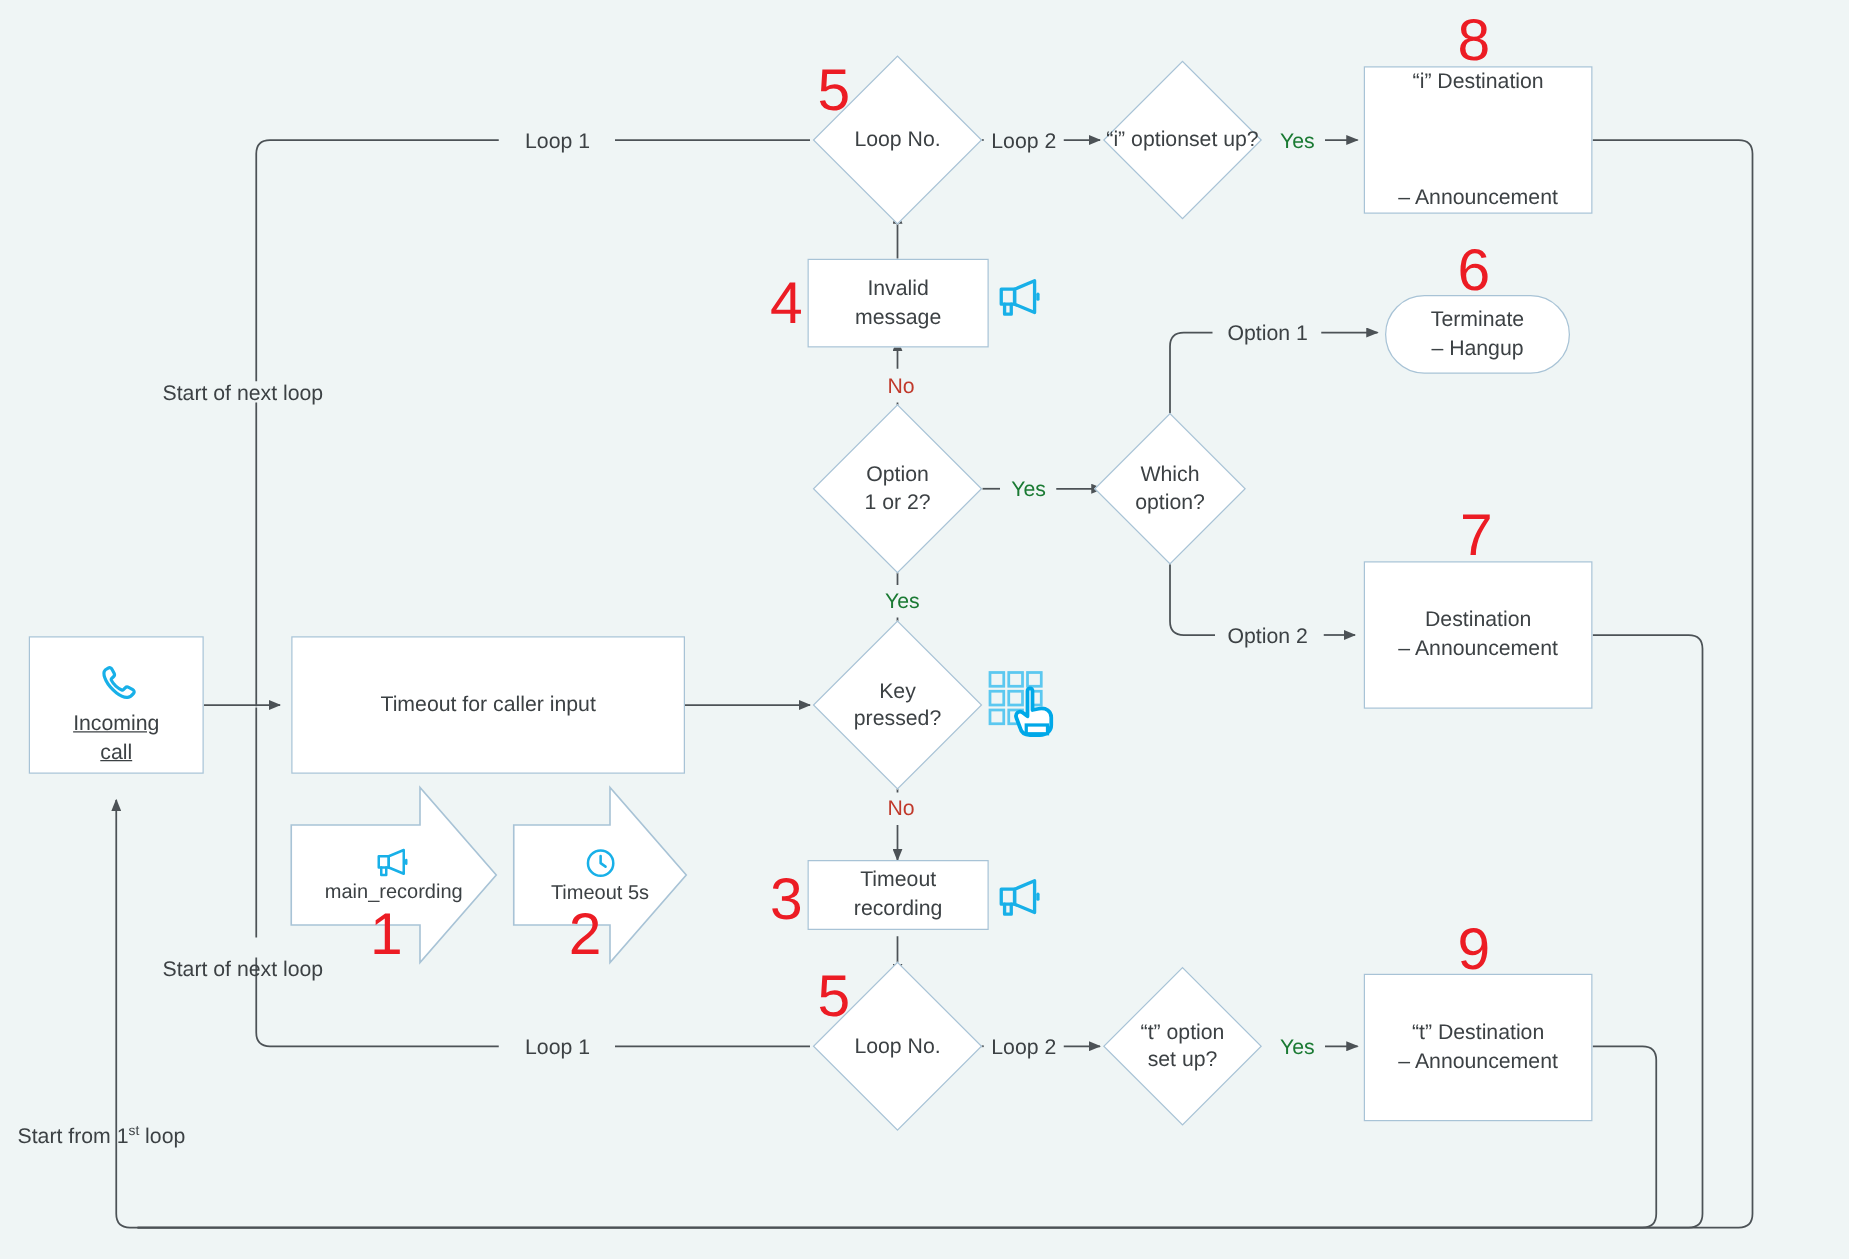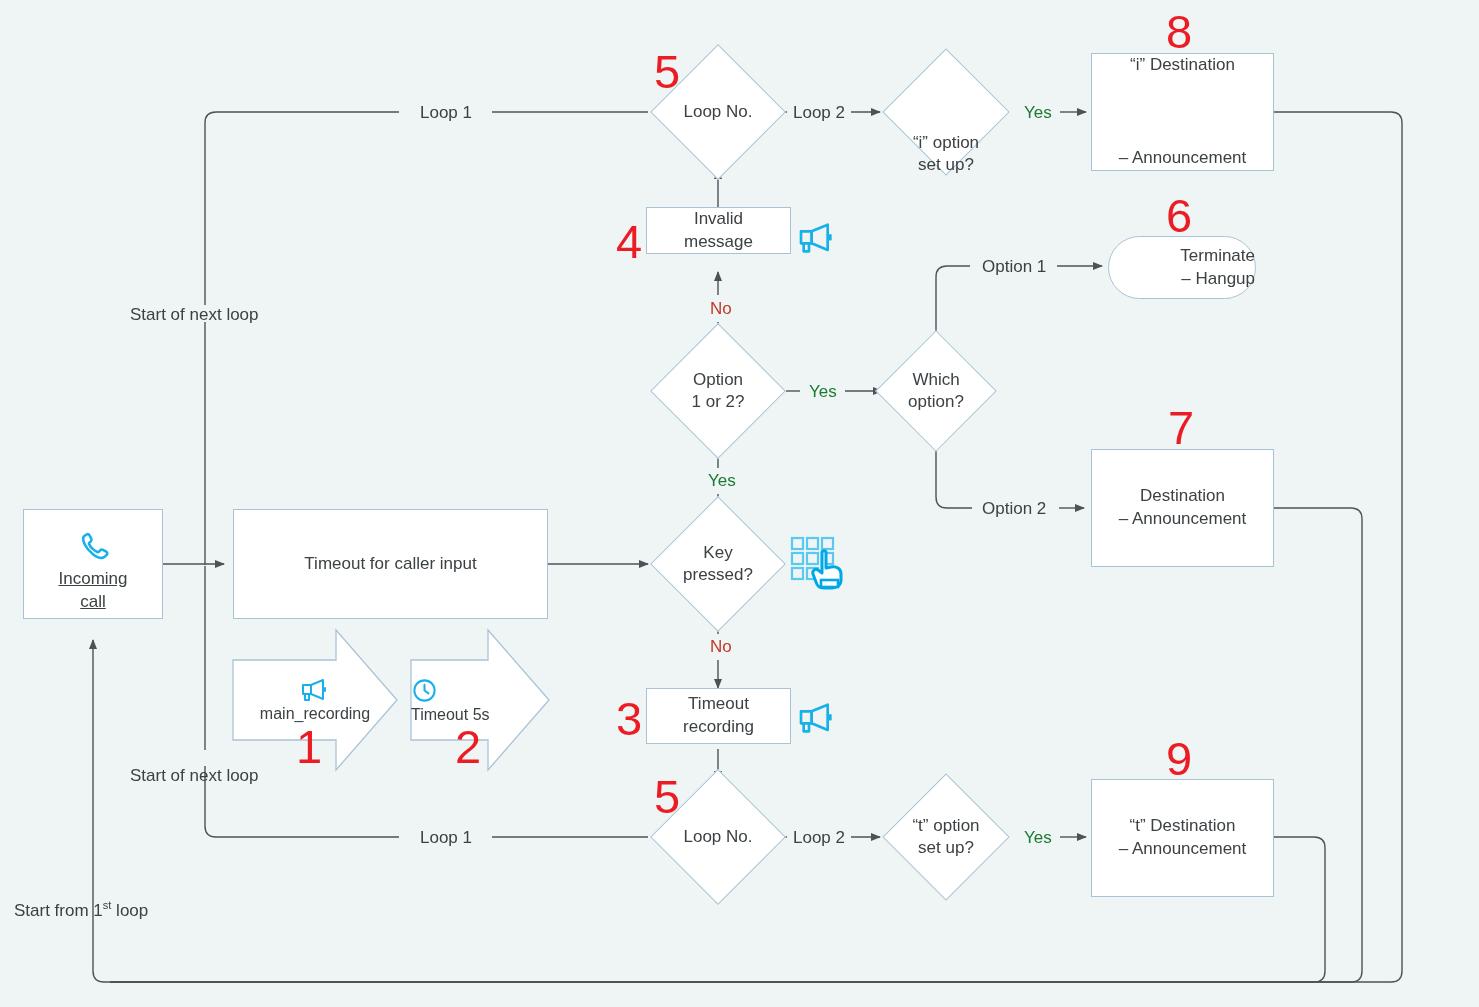--- a/index.html
+++ b/index.html
@@ -9,21 +9,21 @@
     font-family:"Liberation Sans", sans-serif;
     overflow:hidden;
     position:relative;
   }
   #stage{position:absolute;left:0;top:0;width:1479px;height:1007px;}
   svg.layer{position:absolute;left:0;top:0;width:1479px;height:1007px;overflow:visible;}
 
   .node{position:absolute;box-sizing:border-box;background:#ffffff;border:1px solid #a8c3d6;
         display:flex;align-items:center;justify-content:center;text-align:center;
         color:#3c4144;font-size:17px;line-height:1.35;}
-  .node.pill{border-radius:40px;align-items:flex-end;}
+  .node.pill{border-radius:40px;}
 
   .dia-wrap{position:absolute;}
   .dia-wrap .shape{position:absolute;left:0;top:0;width:100%;height:100%;
        background:#ffffff;border:1px solid #a8c3d6;box-sizing:border-box;
        transform:rotate(45deg);}
   .dia-wrap .txt{position:absolute;left:0;top:0;width:100%;height:100%;
        display:flex;align-items:center;justify-content:center;text-align:center;
        color:#3c4144;font-size:17px;line-height:1.3;white-space:nowrap;}
 
   .edge-label{position:absolute;color:#3c4144;font-size:17px;white-space:nowrap;
@@ -140,31 +140,31 @@
       <svg width="30" height="26" viewBox="0 0 30 26" fill="none" stroke="#18b0e8" stroke-width="2" stroke-linecap="round" stroke-linejoin="round">
         <path d="M3 8 H11 V17 H3 Z"></path>
         <path d="M11 8 L23 3 V22 L11 17 Z"></path>
         <path d="M5 17 V23 H9 V17"></path>
         <path d="M25 11 V14"></path>
       </svg>
     </span>
     <span style="font-size:16px;color:#3c4144;">main_recording</span>
   </div>
 
-  <div style="position:absolute;left:411px;top:655px;width:138px;height:90px;display:flex;flex-direction:column;align-items:flex-start;justify-content:center;">
+  <div style="position:absolute;left:411px;top:655px;width:138px;height:90px;display:flex;flex-direction:column;align-items:center;justify-content:center;">
     <span class="ico" style="position:relative;margin-bottom:2px;">
       <svg width="27" height="27" viewBox="0 0 24 24" fill="none" stroke="#18b0e8" stroke-width="1.8" stroke-linecap="round" stroke-linejoin="round">
         <circle cx="12" cy="12" r="9"></circle>
         <path d="M12 7 V12 L15.5 14.5"></path>
       </svg>
     </span>
     <span style="font-size:16px;color:#3c4144;">Timeout 5s</span>
   </div>
 
-  <div class="node" style="left:646px;top:207px;width:145px;height:47px;flex-direction:column;">
+  <div class="node" style="left:646px;top:207px;width:145px;height:71px;flex-direction:column;">
     <span>Invalid</span>
     <span>message</span>
   </div>
   <span class="ico" style="left:797px;top:220px;">
     <svg width="40" height="36" viewBox="0 0 30 26" fill="none" stroke="#18b0e8" stroke-width="2" stroke-linecap="round" stroke-linejoin="round">
       <path d="M3 8 H11 V17 H3 Z"></path>
       <path d="M11 8 L23 3 V22 L11 17 Z"></path>
       <path d="M5 17 V23 H9 V17"></path>
       <path d="M25 11 V14"></path>
     </svg>
@@ -203,21 +203,21 @@
     <span>– Announcement</span>
   </div>
 
   <div class="dia-wrap" style="left:650px;top:44px;width:136px;height:136px;">
     <div class="shape" style="width:96px;height:96px;left:20px;top:20px;"></div>
     <div class="txt">Loop No.</div>
   </div>
 
   <div class="dia-wrap" style="left:882px;top:48px;width:128px;height:128px;">
     <div class="shape" style="width:90px;height:90px;left:19px;top:19px;"></div>
-    <div class="txt" style="flex-direction:column;justify-content:flex-end;">
+    <div class="txt" style="flex-direction:row;">
       <span>“i” option</span>
       <span>set up?</span>
     </div>
   </div>
 
   <div class="dia-wrap" style="left:650px;top:323px;width:136px;height:136px;">
     <div class="shape" style="width:96px;height:96px;left:20px;top:20px;"></div>
     <div class="txt" style="flex-direction:column;">
       <span>Option</span>
       <span>1 or 2?</span>

